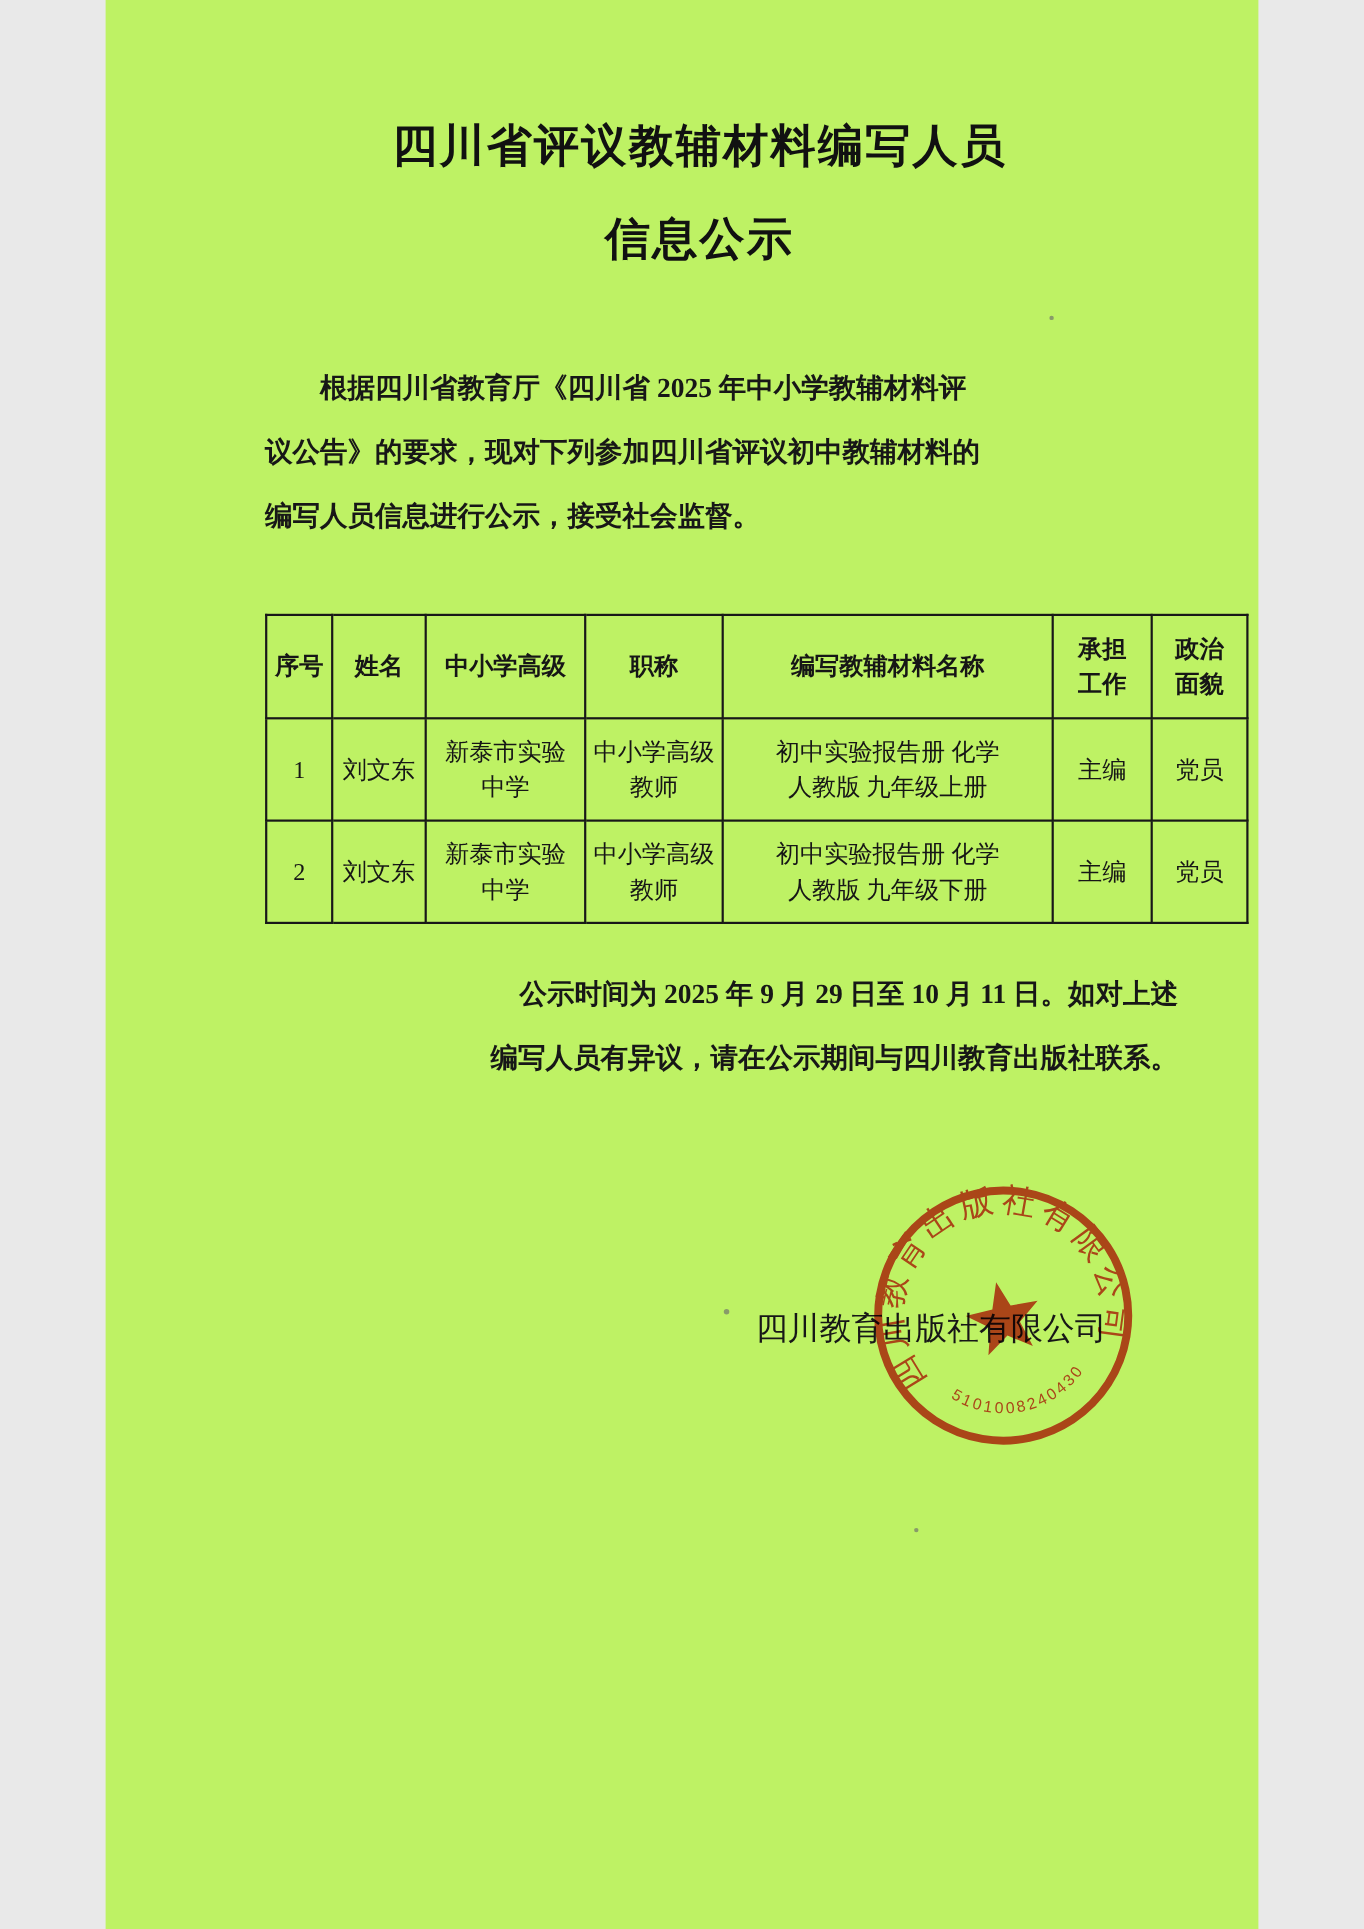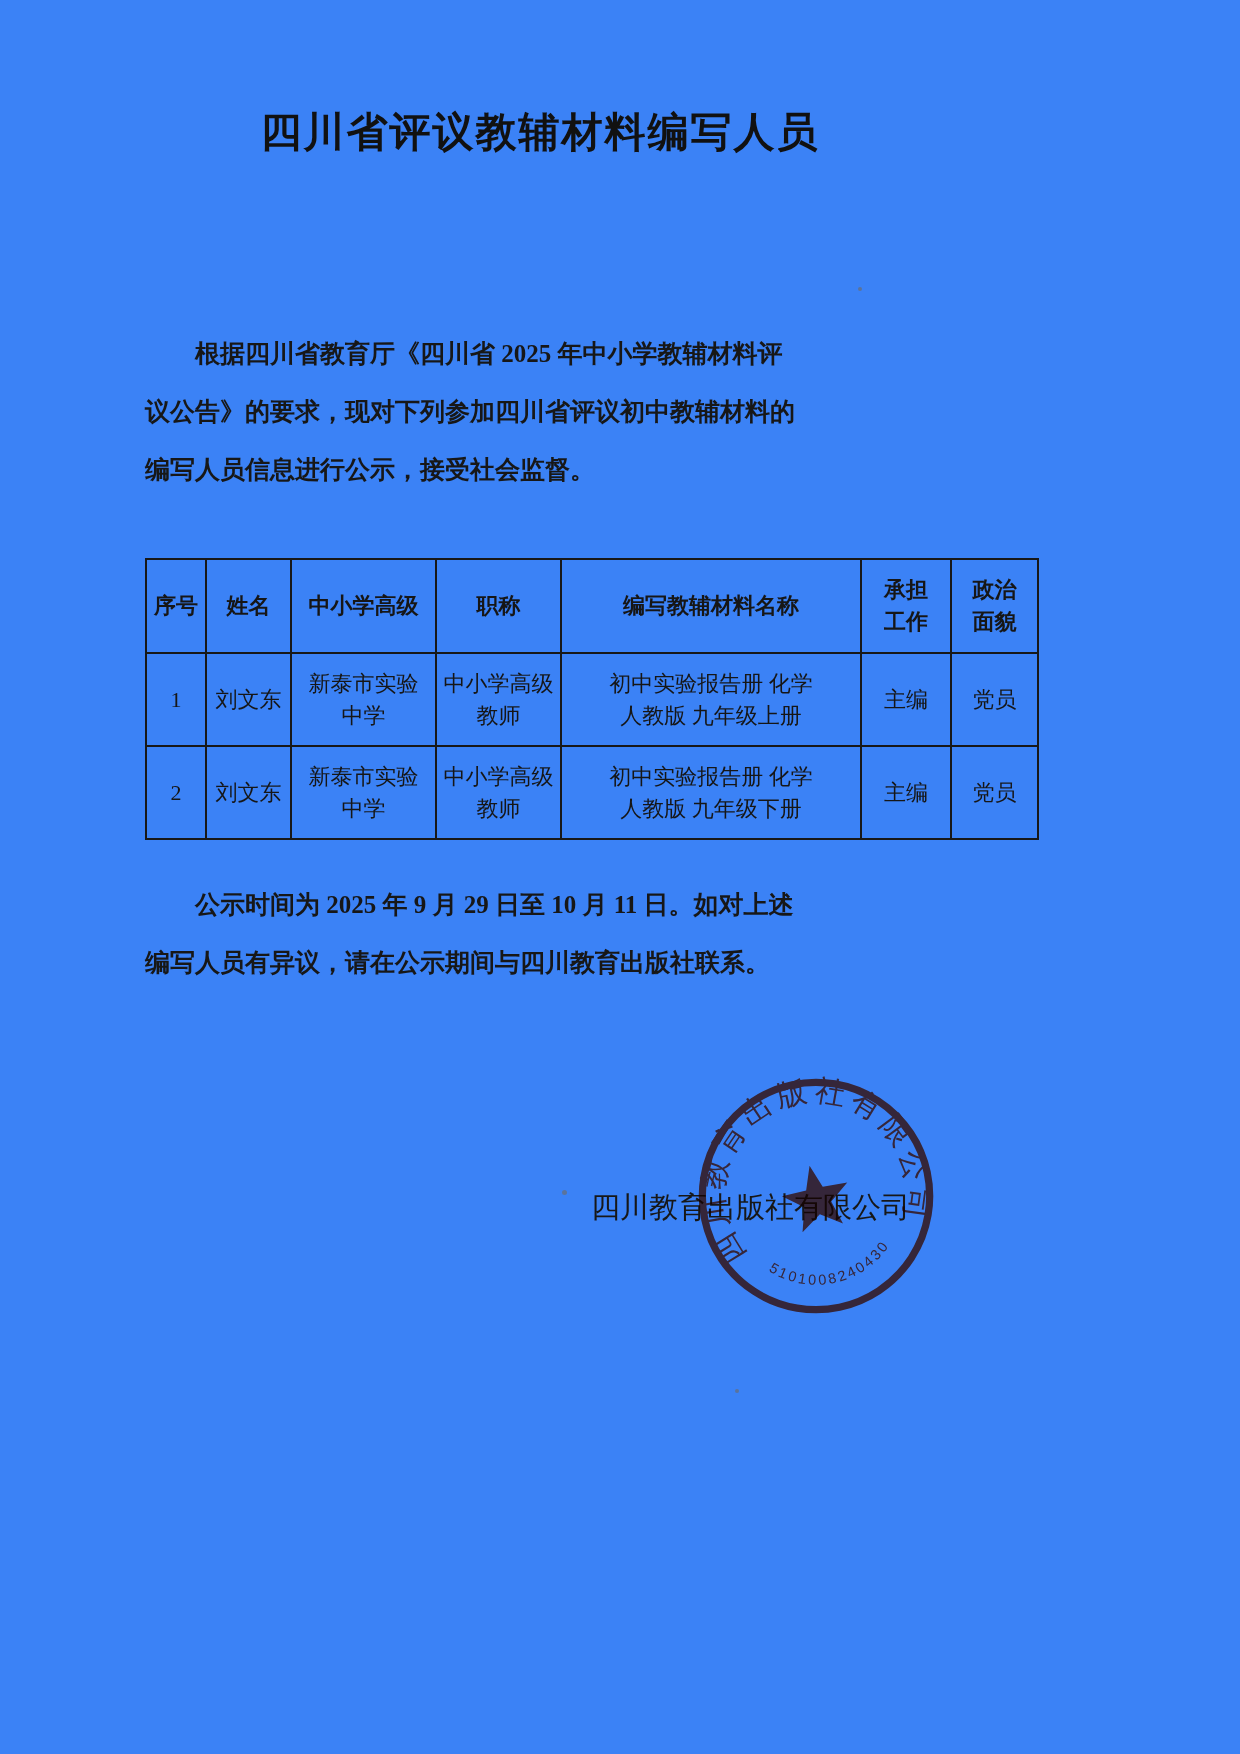--- a/index.html
+++ b/index.html
@@ -1,20 +1,20 @@
 <!DOCTYPE html>
 <html><head>
 <meta charset="utf-8">
 <style>
   html,body { margin:0; padding:0; background:#e9e9e9; }
   .page {
     position:relative;
-    width:1240px; height:1754px;
+    width:1048px; height:1754px;
     margin:0 auto;
-    background:#3b82f6;
+    background:#bef264;
     color:#1b1b1b;
     font-family:"Liberation Serif","DejaVu Serif",serif;
     overflow:hidden;
   }
   .doc-title {
     position:absolute; left:145px; width:790px;
     text-align:center;
     font-family:"Liberation Sans","DejaVu Sans",sans-serif;
     font-weight:bold;
     font-size:41px;
@@ -25,21 +25,21 @@
   .doc-title.t2 { top:190px; }
   .para {
     position:absolute; left:145px; width:830px;
     font-size:25px; line-height:58px;
     text-indent:2em;
     white-space:pre-line;
     color:#171717;
     font-weight:bold;
   }
   .p1 { top:325px; }
-  .p2 { top:876px; }
+  .p2 { top:876px;text-align:right; }
   .p3 { top:1000px; }
   table.editors {
     position:absolute; left:145px; top:558px;
     width:892px;
     border-collapse:collapse;
     table-layout:fixed;
     font-size:22px;
   }
   table.editors th, table.editors td {
     border:2px solid #181818;
@@ -72,20 +72,21 @@
   .speck.s1 { left:858px; top:287px; width:4px; height:4px; }
   .speck.s2 { left:562px; top:1190px; width:5px; height:5px; }
   .speck.s3 { left:735px; top:1389px; width:4px; height:4px; }
 </style>
 </head>
 <body>
 
 <div class="page">
 
   <div class="doc-title t1">四川省评议教辅材料编写人员</div>
+  <div class="doc-title t2">信息公示</div>
 
   <div class="para p1">根据四川省教育厅《四川省 2025 年中小学教辅材料评
 议公告》的要求，现对下列参加四川省评议初中教辅材料的
 编写人员信息进行公示，接受社会监督。</div>
 
   <table class="editors">
     <colgroup>
       <col style="width:60px">
         <col style="width:85px">
         <col style="width:145px">

